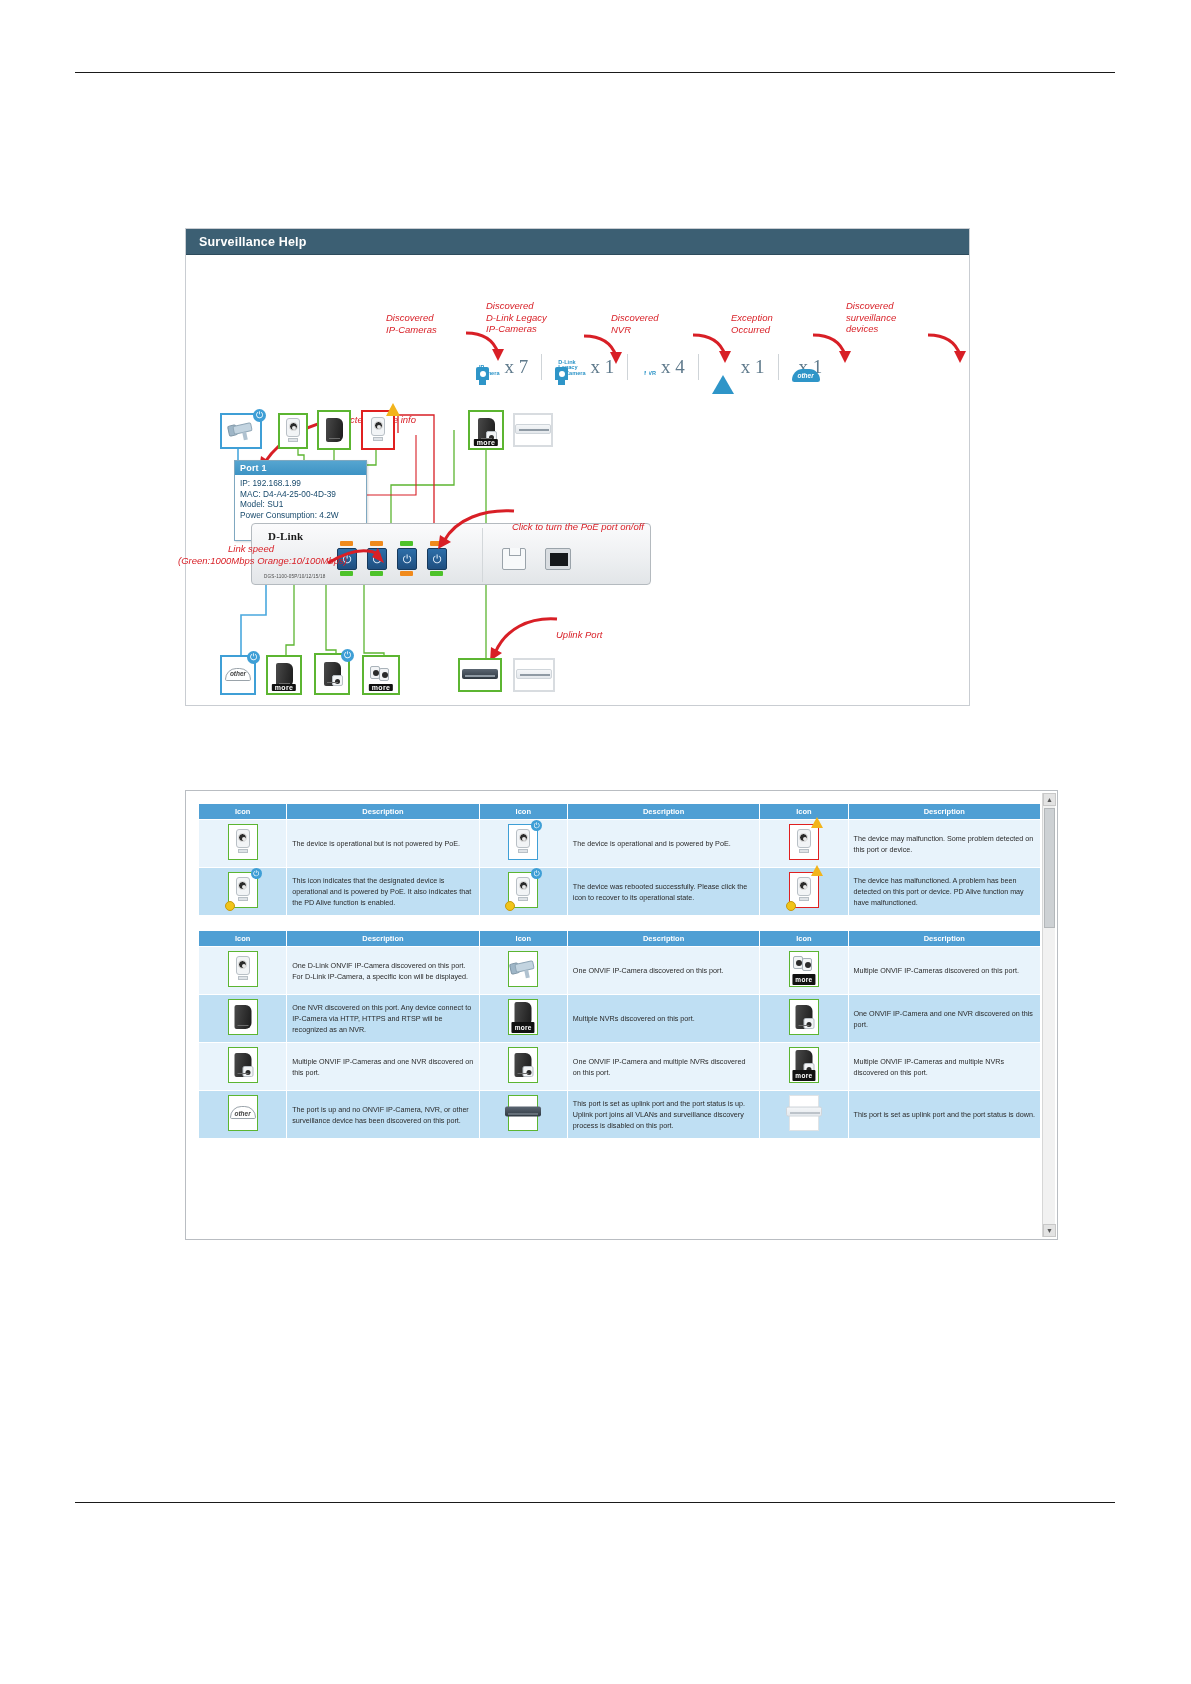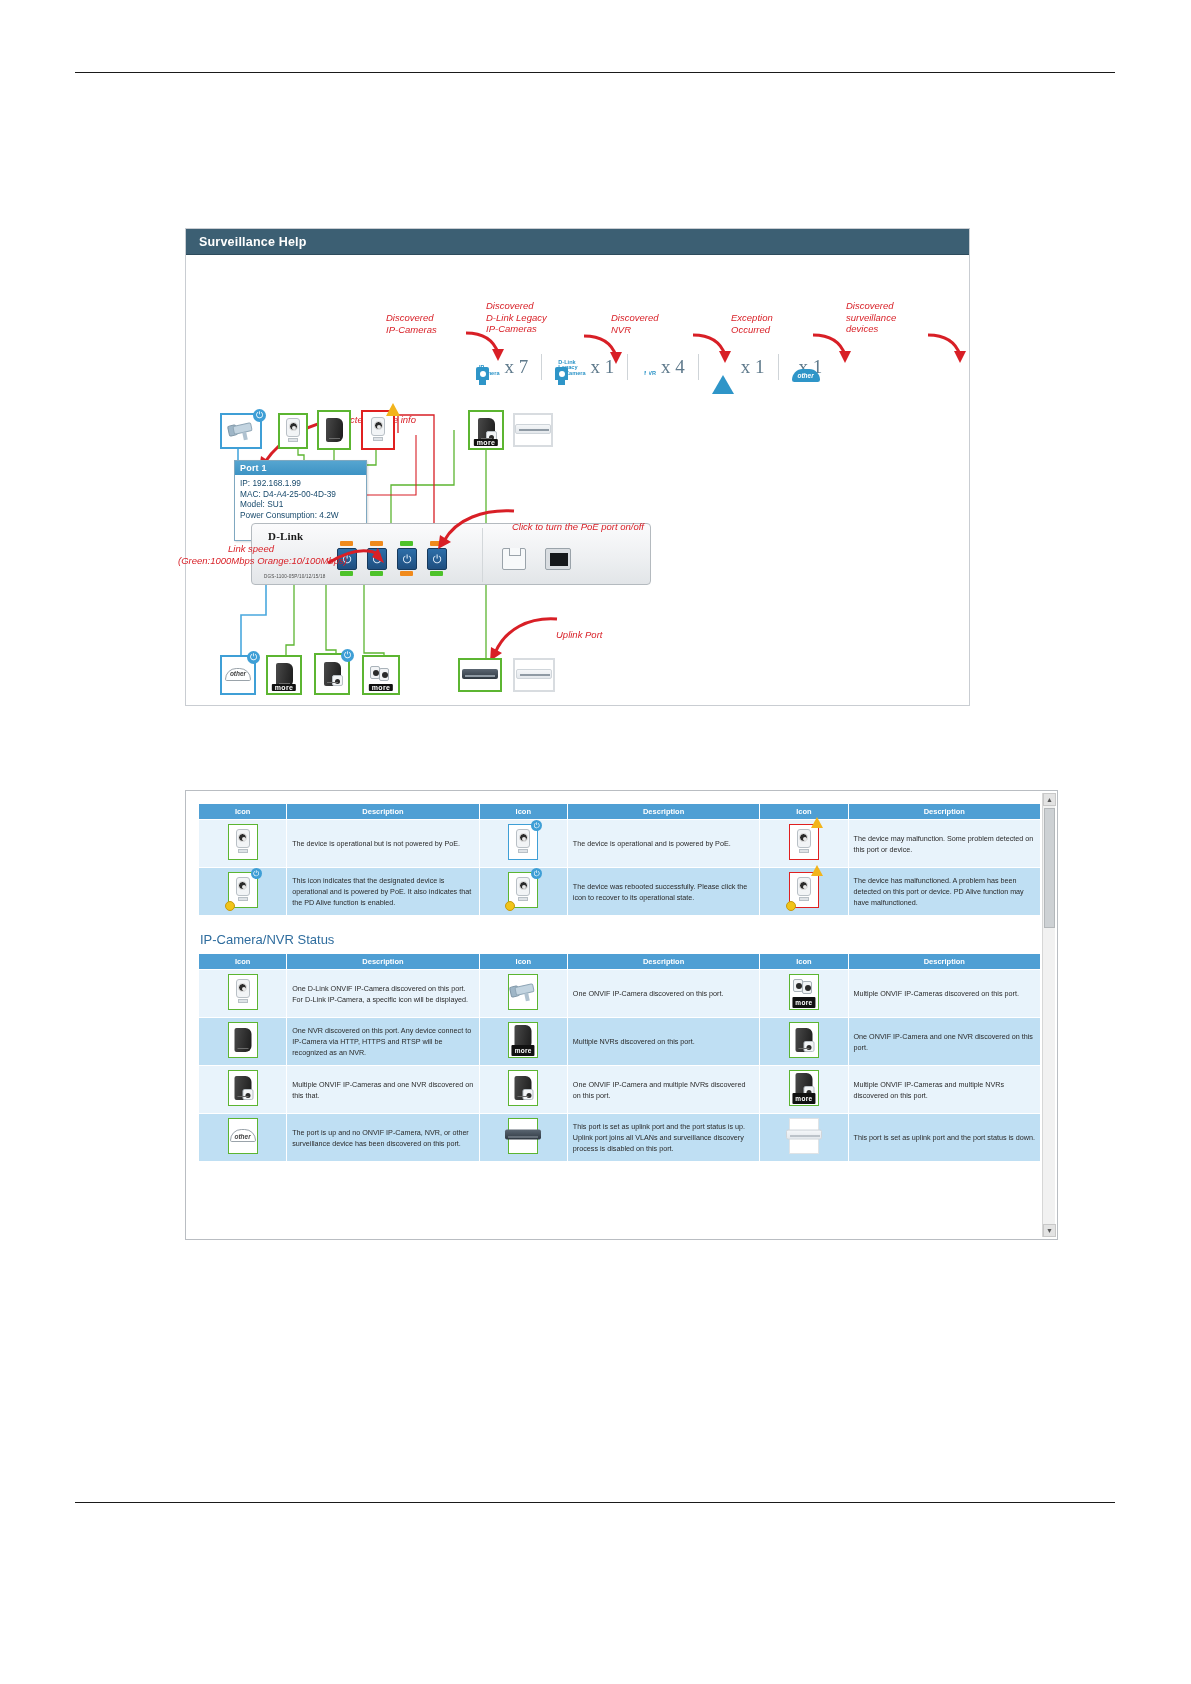--- a/index.html
+++ b/index.html
@@ -657,21 +657,20 @@
               </span>
             <span class="warnbadge"></span>
             <span class="keybadge"></span>
           </span>
         </td>
         <td>The device has malfunctioned. A problem has been detected on this port or device. PD Alive function may have malfunctioned.</td>
       </tr>
     </tbody>
   </table>
 
-  <div class="sec-title" style="margin-top:16px;">IP-Camera/NVR Status</div>
 
   <table class="stat">
     <colgroup>
       <col style="width:88px">
         <col style="width:192px">
       <col style="width:88px">
         <col style="width:192px">
       <col style="width:88px">
         <col style="width:192px">
     </colgroup>
@@ -745,21 +744,21 @@
       </tr>
 
       <tr class="r0">
         <td class="iconcell">
           <span class="iconwrap green">
             <span class="art ic-nvr">
                 <span class="sm"></span>
               </span>
           </span>
         </td>
-        <td>Multiple ONVIF IP-Cameras and one NVR discovered on this that.</td>
+        <td>Multiple ONVIF IP-Cameras and one NVR discovered on this port.</td>
         <td class="iconcell">
           <span class="iconwrap green">
             <span class="art ic-nvr">
                 <span class="sm"></span>
               </span>
           </span>
         </td>
         <td>One ONVIF IP-Camera and multiple NVRs discovered on this port.</td>
         <td class="iconcell">
           <span class="iconwrap green">

